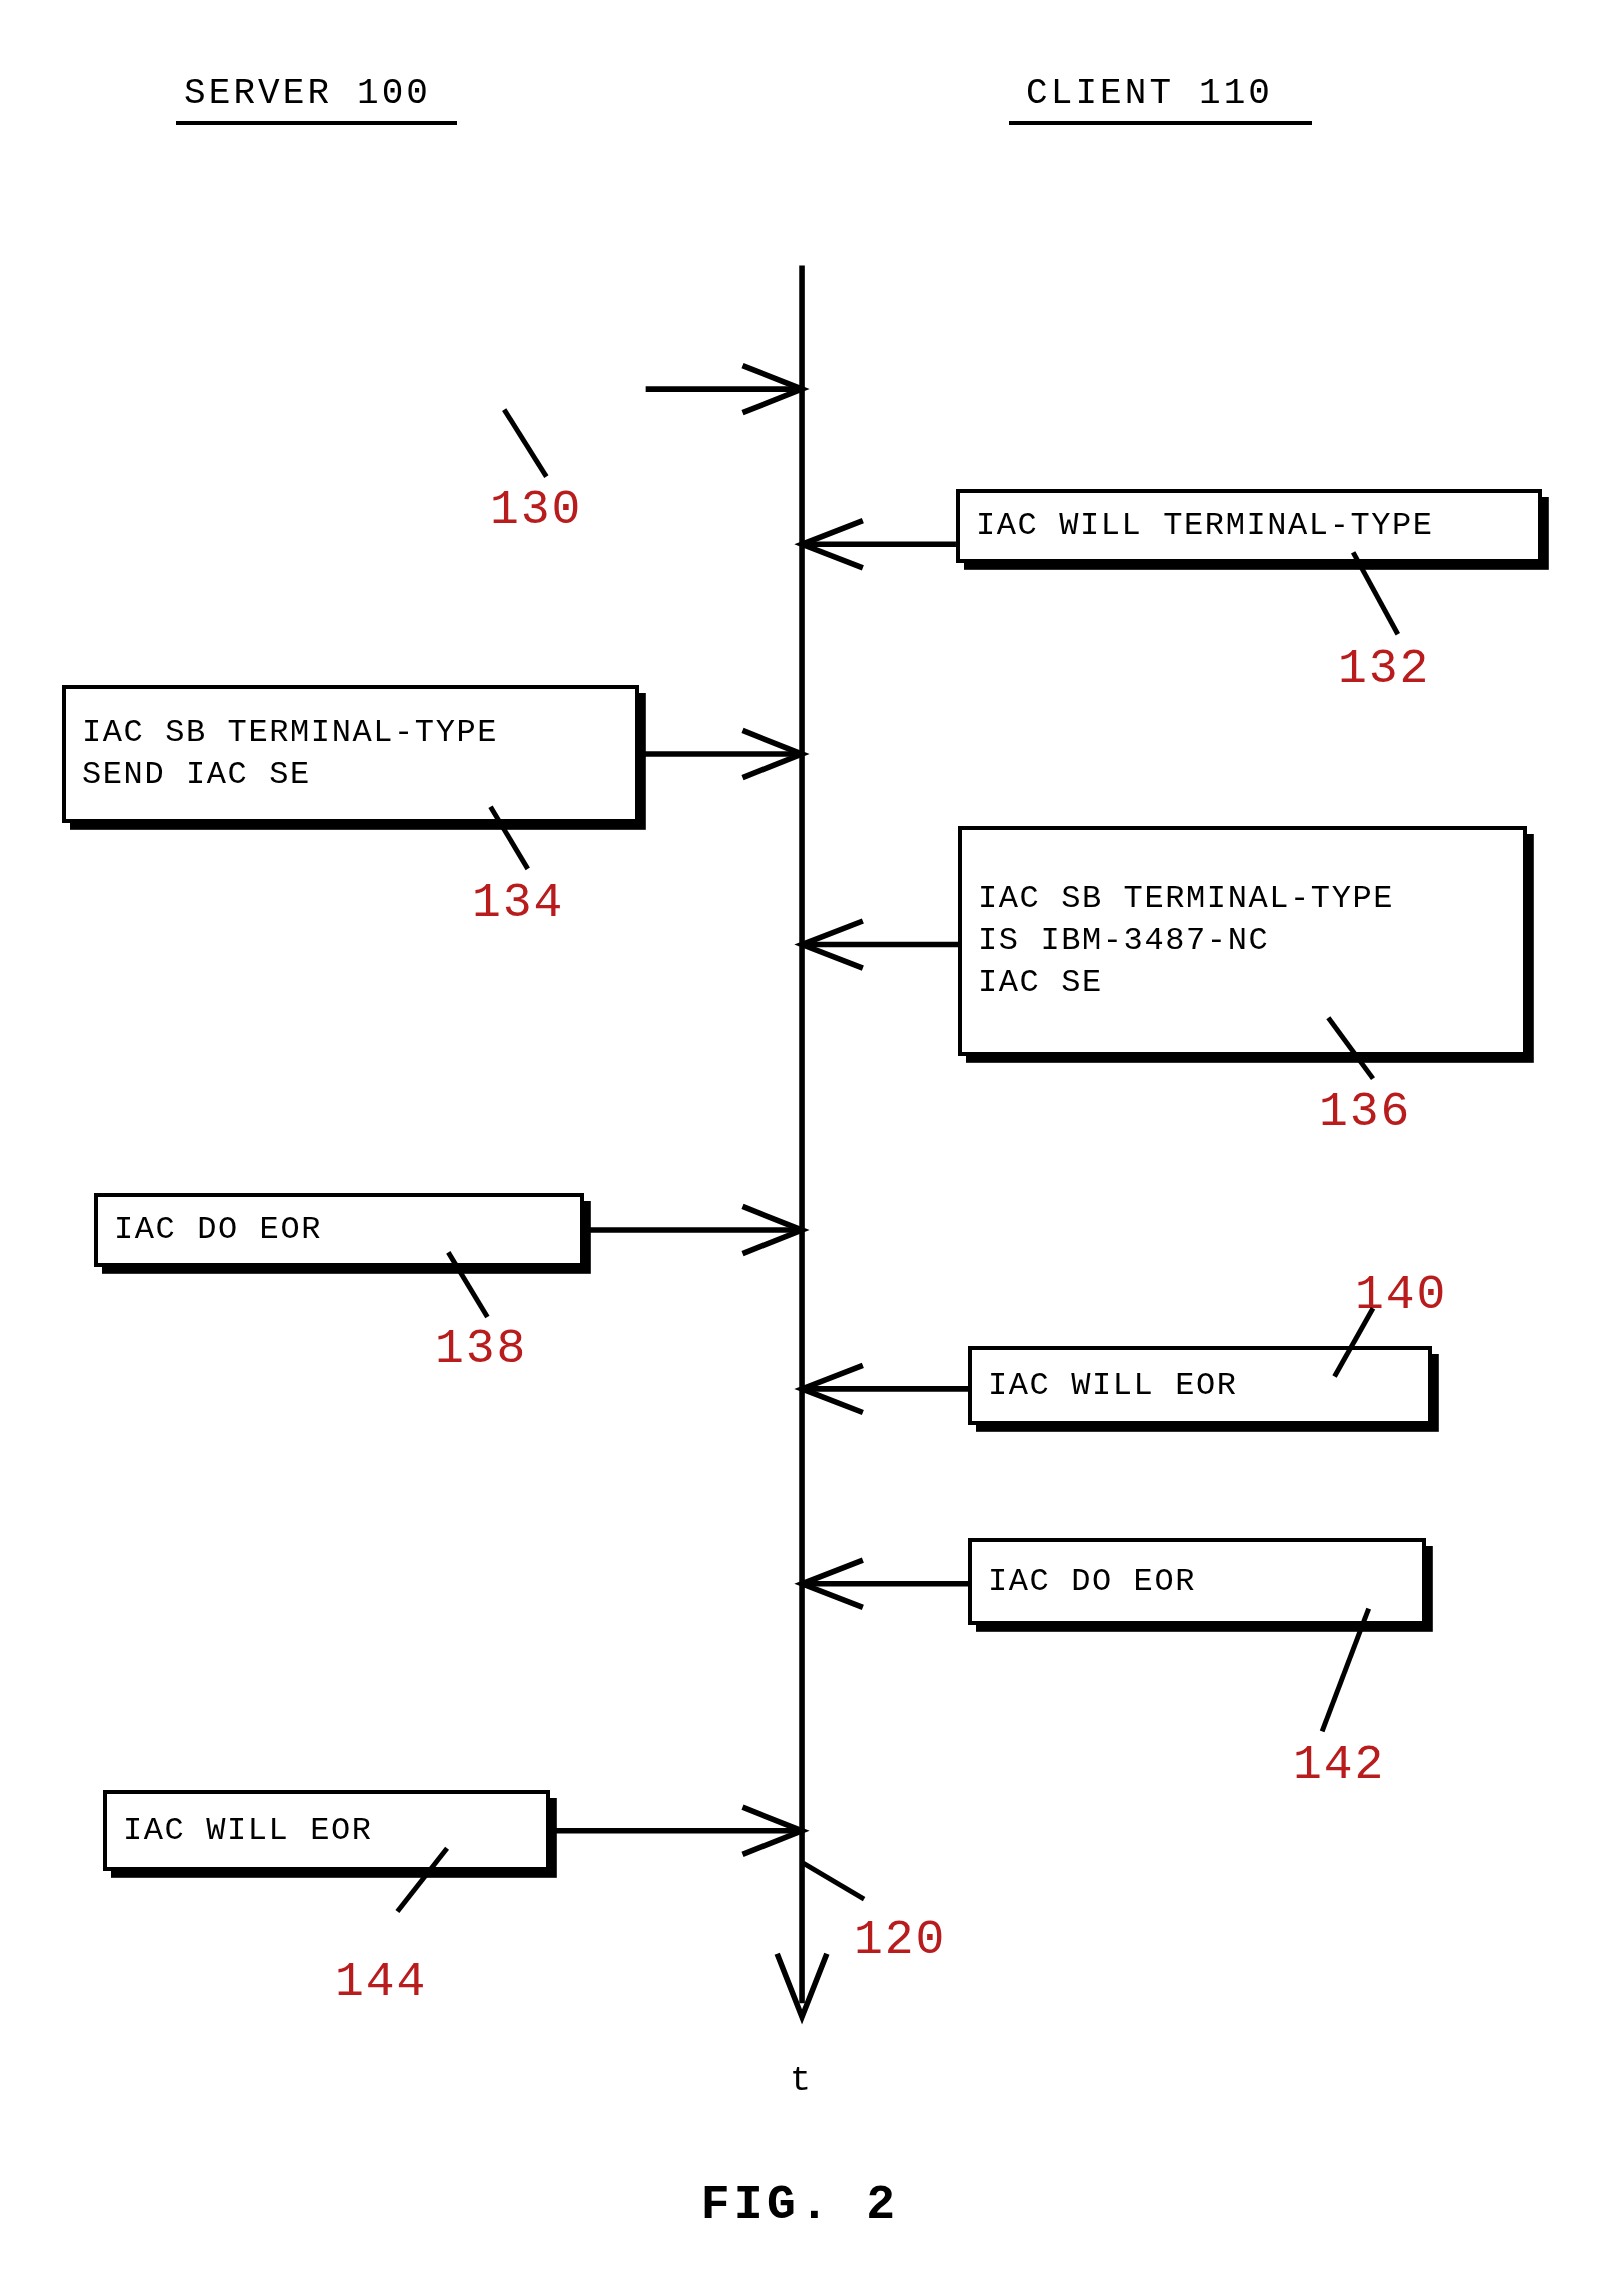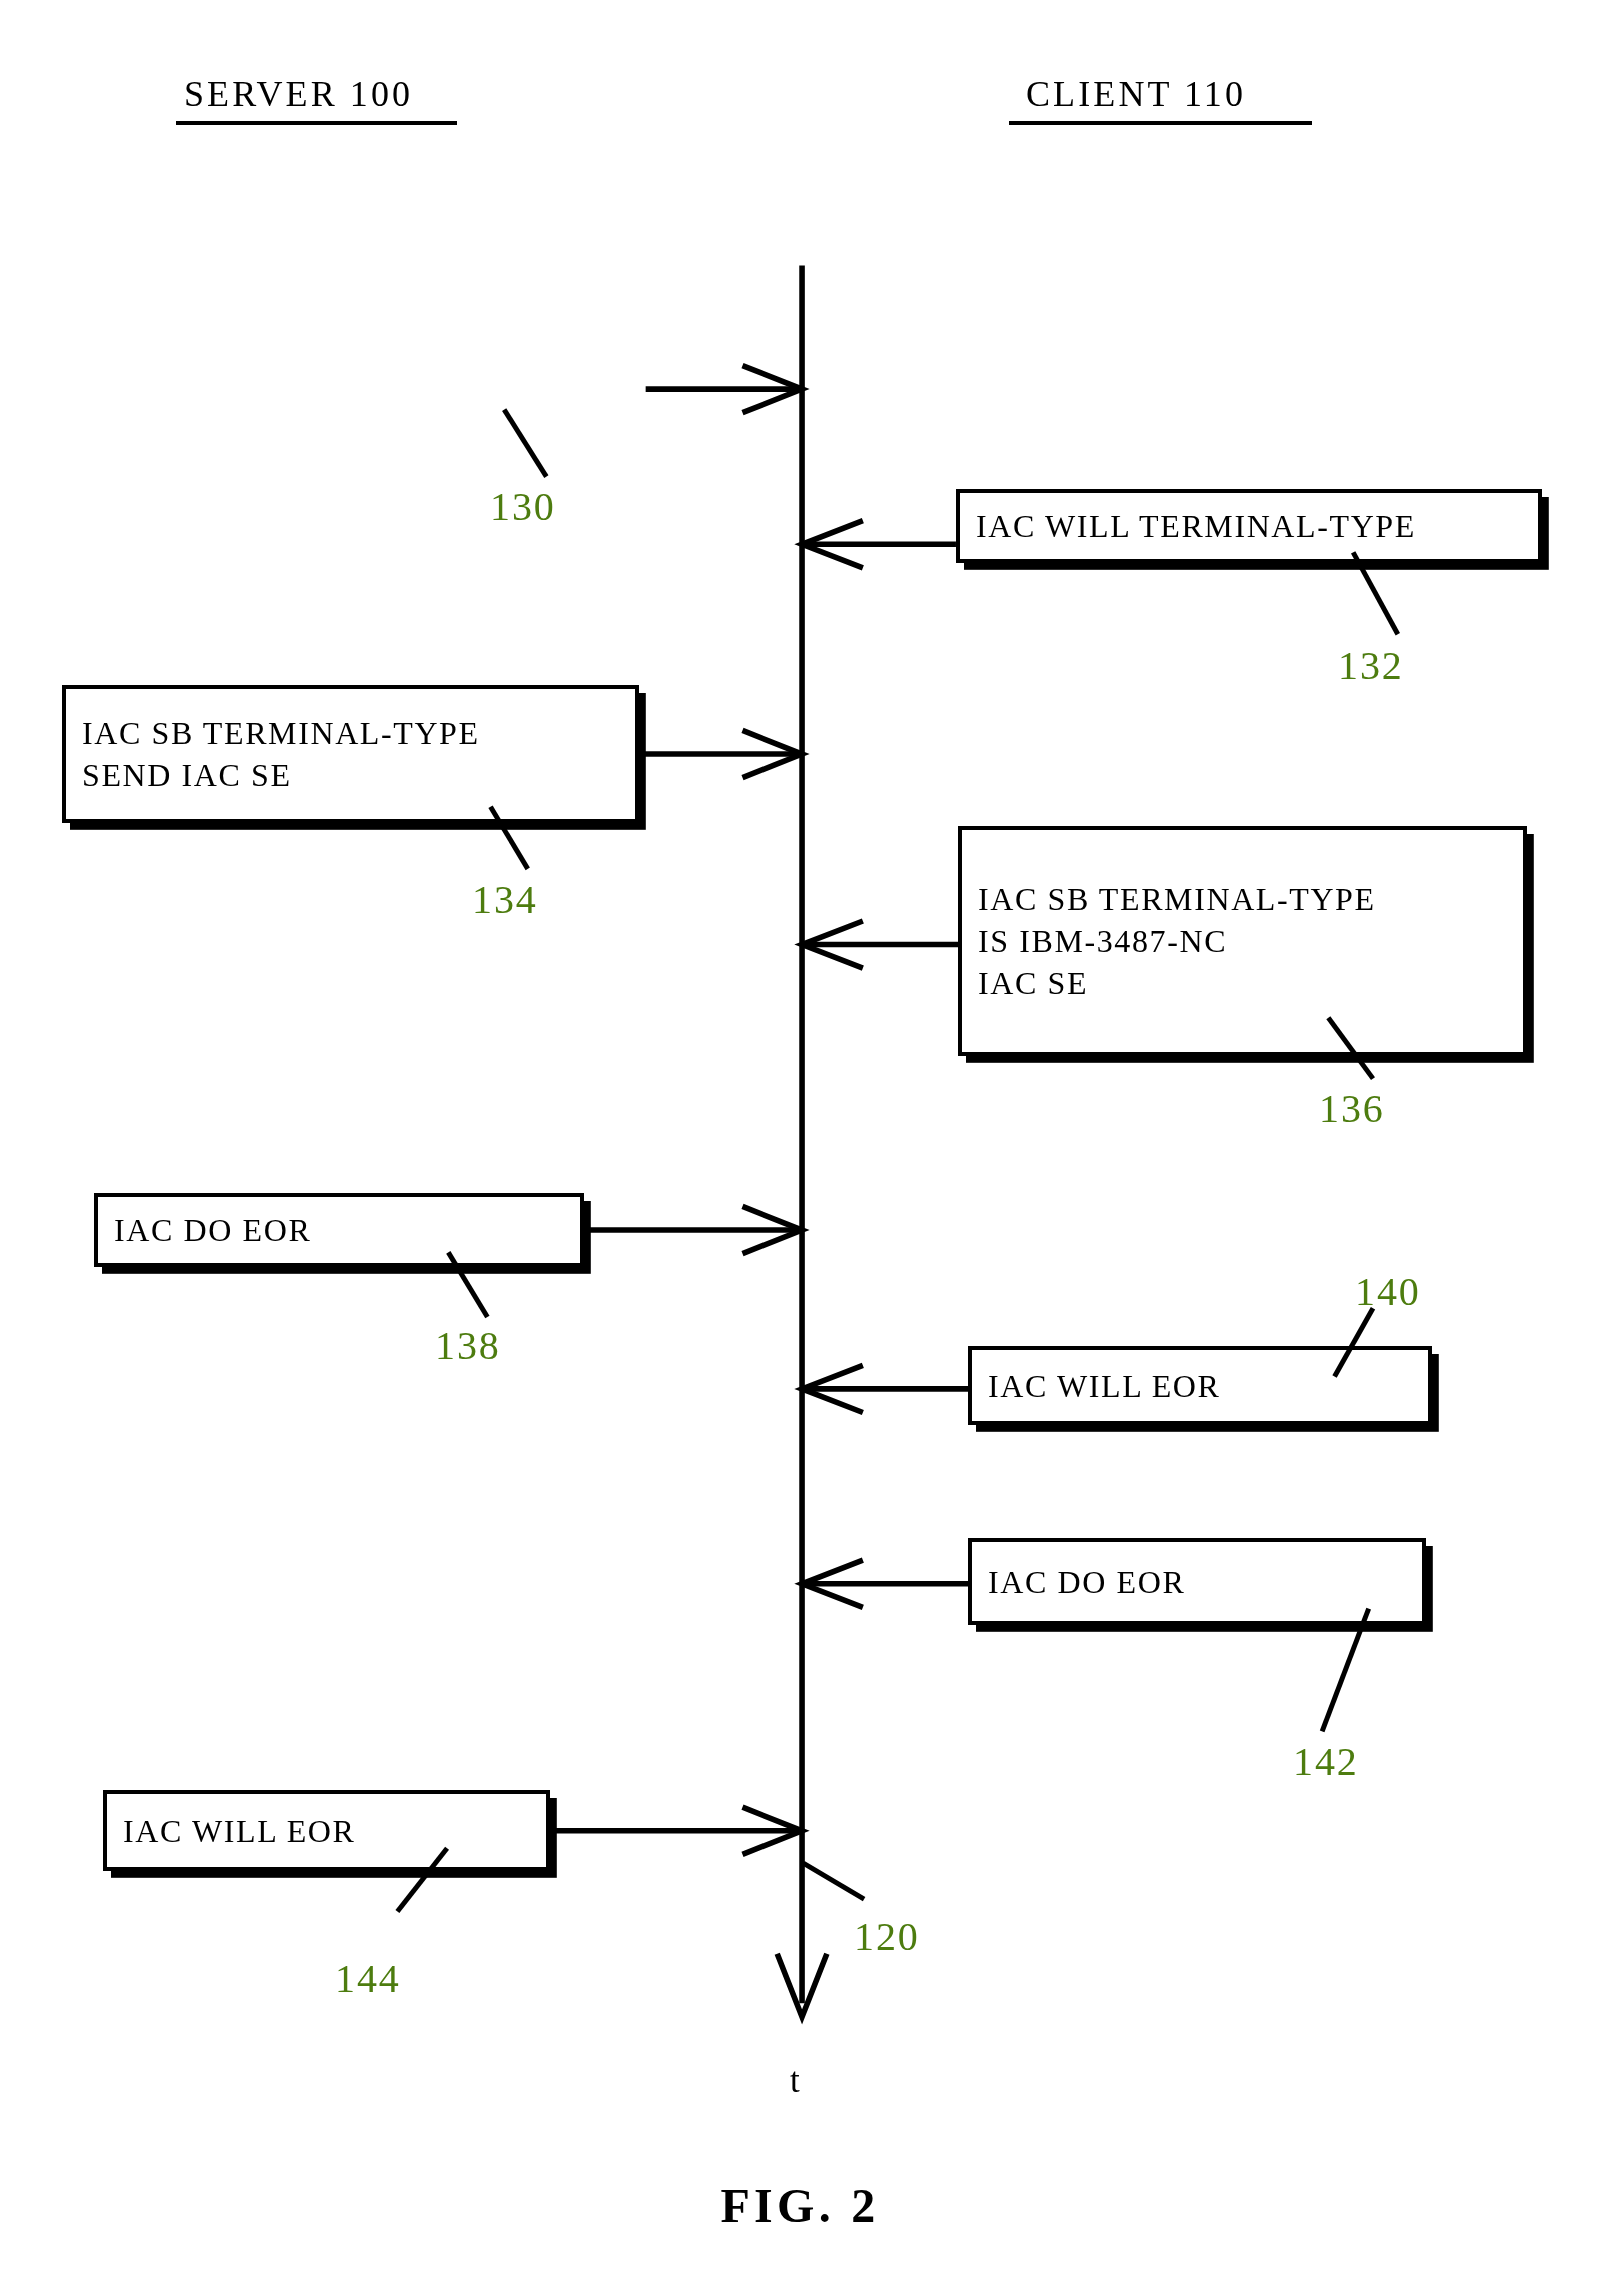--- a/index.html
+++ b/index.html
@@ -6,21 +6,21 @@
     margin: 0;
     padding: 0;
     background: #ffffff;
   }
   #page {
     position: relative;
     width: 1600px;
     height: 2295px;
     background: #ffffff;
     overflow: hidden;
-    font-family: Liberation Serif, serif;
+    font-family: Liberation Mono, monospace;
     color: #000000;
   }
 
   
   .col-title {
     position: absolute;
     font-size: 36px;
     letter-spacing: 3.1px;
     white-space: nowrap;
     color: #000;
@@ -47,23 +47,23 @@
     font-size: 32px;
     letter-spacing: 1.6px;
     line-height: 1.32;
     white-space: pre-line;
     color: #000;
   }
 
   
   .ref-num {
     position: absolute;
-    font-size: 40px;
+    font-size: 48px;
     letter-spacing: 1.9px;
-    color: #4d7c0f;
+    color: #b91c1c;
     white-space: nowrap;
   }
 
   
   #vector-layer {
     position: absolute;
     left: 0;
     top: 0;
     width: 1619px;
     height: 2295px;

